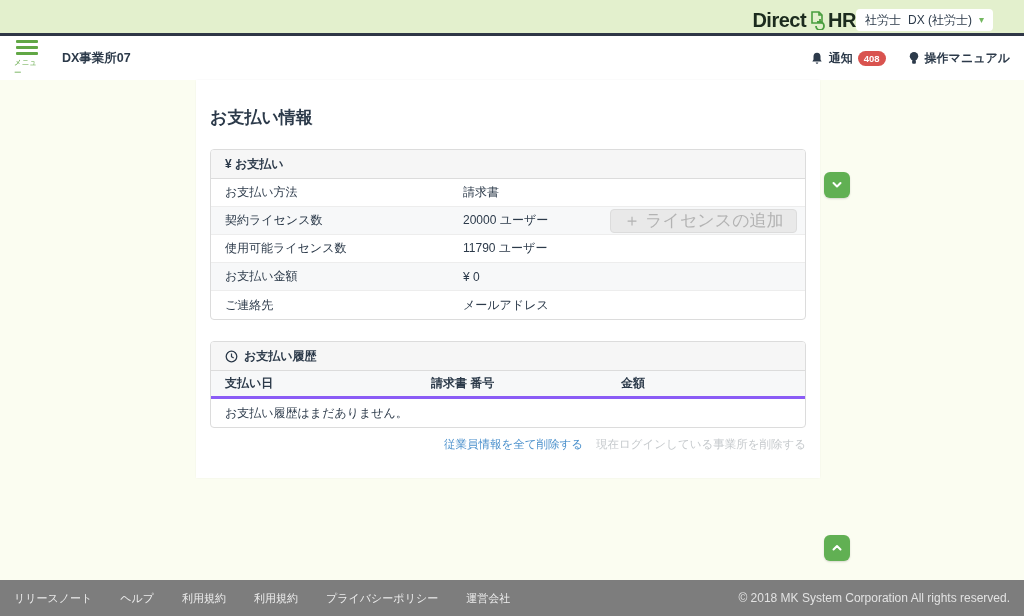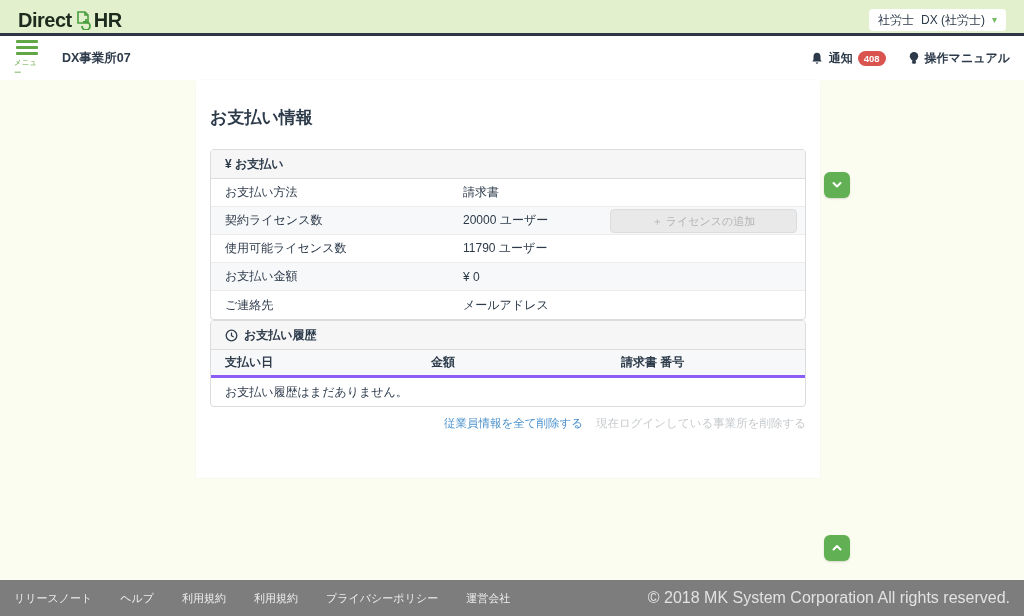--- a/index.html
+++ b/index.html
@@ -8,21 +8,21 @@
     font-family:"Liberation Sans","DejaVu Sans",sans-serif;
     color:#2c3a4a;
     background:#fbfdf1;
     position:relative;
   }
 
   
   .topbar {
     position:absolute; top:0; left:0; width:1024px; height:40px;
     background:#e3f0cd; display:flex; align-items:center;
-    padding:0 18px; justify-content:space-between;
+    padding:0 31px; justify-content:flex-end;
   }
   .logo { display:flex; align-items:center; font-weight:bold; font-size:20px; color:#1c2b1e; letter-spacing:-0.5px; }
   .logo .logo-icon { margin:0 1px; display:flex; align-items:center; }
   .role-box {
     background:#fff; border-radius:4px; padding:3px 9px; height:22px;
     display:flex; align-items:center; gap:7px; font-size:12px; font-weight:normal;
     color:#2c3a4a; cursor:pointer;
   }
   .role-box .chev { color:#74b860; font-size:10px; line-height:1; }
 
@@ -65,24 +65,24 @@
     height:28px; display:grid; grid-template-columns:206px 190px 1fr;
     align-items:center; padding-left:14px; font-size:12px;
     border-bottom:1px solid #ededed; position:relative;gap:32px;
   }
   .row:last-child { border-bottom:none; }
   .row.striped { background:#f7f8f9; }
   .row .label { font-size:12px; }
   .add-license-btn {
     position:absolute; right:8px; top:2px; width:187px; height:24px;
     background:#e9e9e9; border:1px solid #dcdcdc; border-radius:4px;
-    color:#b3b3b3; font-size:11px; text-align:center; line-height:22px; cursor:default;
+    color:#b3b3b3; font-size:17px; text-align:center; line-height:22px; cursor:default;
     font-family:"Liberation Sans","DejaVu Sans",sans-serif;
   }
-  .history-card { }
+  .history-card { margin-top:21px; }
   .history-cols {
     height:28px; display:grid; grid-template-columns:206px 190px 1fr;
     align-items:center; padding-left:14px; font-size:12px; font-weight:bold;
     background:#f7f8f9; border-bottom:3px solid #8b5cf6;
   }
   .history-empty { height:28px; display:flex; align-items:center; padding-left:14px; font-size:12px; }
 
   .danger-links { width:596px; margin-top:9px; display:flex; justify-content:flex-end; gap:13px; font-size:11.5px; }
   .link-blue { color:#4a90cc; text-decoration:none; cursor:pointer; }
   .link-gray { color:#c6cacd; text-decoration:none; cursor:pointer; }
@@ -96,21 +96,21 @@
   .scroll-up { left:824px; top:455px; }
 
   
   .footer {
     position:absolute; bottom:0; left:0; width:1024px; height:36px;
     background:#7d7d7d; display:flex; align-items:center; padding:0 14px;
     color:#eeeeee; font-size:11px;
   }
   .footer .f-links { display:flex; gap:28px; }
   .footer .f-links span { cursor:pointer; }
-  .footer .copyright { margin-left:auto; color:#e2e2e2; font-size:16px; }
+  .footer .copyright { margin-left:auto; color:#e2e2e2; font-size:12px; }
 </style>
 </head>
 <body>
 
 <div class="topbar">
   <div class="logo">
     <span>Direct</span>
     <span class="logo-icon">
       <svg width="20" height="20" viewBox="0 0 20 20" class="icon-svg">
         <path d="M5 2 h7 l3 3 v8 h-10 z" fill="none" stroke="#4a9e3f" stroke-width="1.6"></path>
@@ -189,22 +189,22 @@
     <div class="card history-card">
       <div class="card-header">
         <svg width="13" height="13" viewBox="0 0 14 14" class="icon-svg">
           <circle cx="7" cy="7" r="5.7" fill="none" stroke="#2c3a4a" stroke-width="1.4"></circle>
           <path d="M7 3.8 v3.4 l2.3 1.3" fill="none" stroke="#2c3a4a" stroke-width="1.3"></path>
         </svg>
         <span>お支払い履歴</span>
       </div>
       <div class="history-cols">
         <span>支払い日</span>
+        <span>請求書 番号</span>
         <span>金額</span>
-        <span>請求書 番号</span>
       </div>
       <div class="history-empty">お支払い履歴はまだありません。</div>
     </div>
 
     <div class="danger-links">
       <a class="link-blue">従業員情報を全て削除する</a>
       <a class="link-gray">現在ログインしている事業所を削除する</a>
     </div>
   </div>
 

